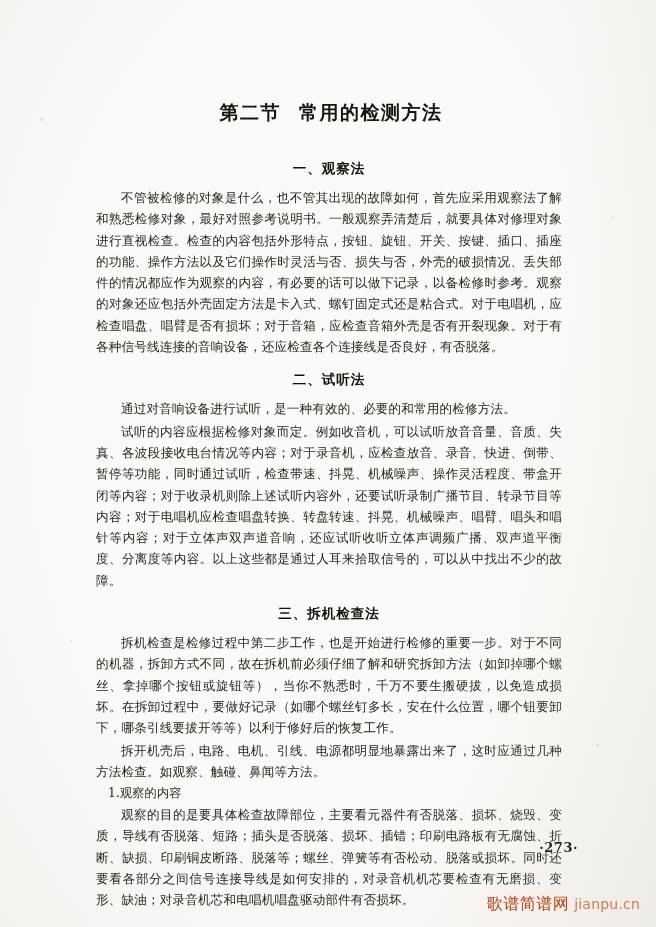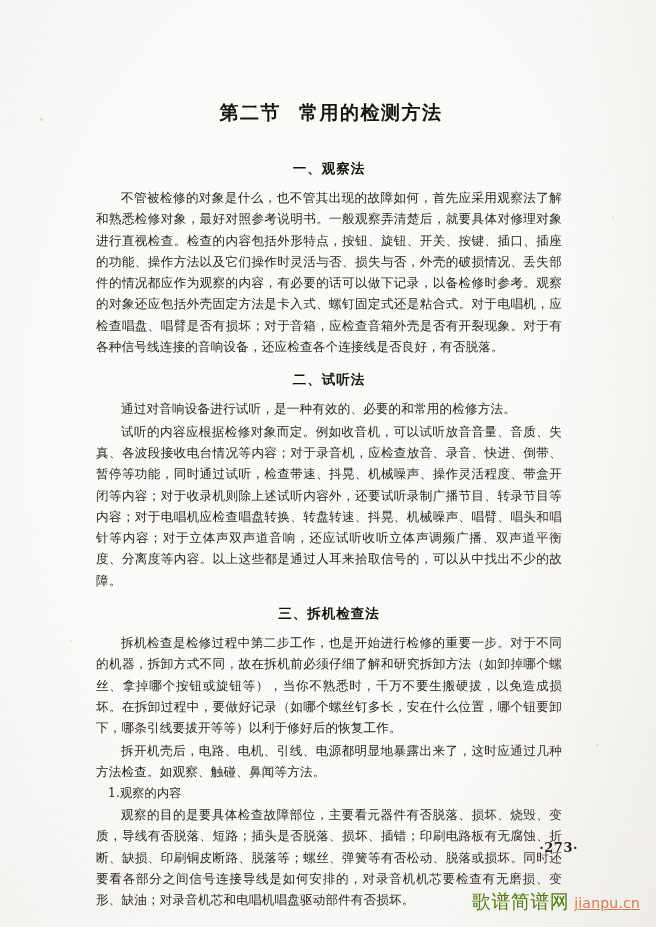--- a/index.html
+++ b/index.html
@@ -110,30 +110,29 @@
     position: absolute;
     right: 16px;
     bottom: 12px;
     display: flex;
     align-items: baseline;
     gap: 5px;
     z-index: 6;
   }
   .watermark .wm-cn {
     font-family: "DejaVu Serif", serif;
-    font-size: 19px;
-    color: #4d7c0f;
+    font-size: 16px;
+    color: #c2410c;
     letter-spacing: 0.5px;
   }
   .watermark .wm-url {
     font-family: "DejaVu Sans", sans-serif;
     font-size: 14px;
     color: #d8794a;
     letter-spacing: 0.2px;
-    text-decoration: underline;
   }
 </style>
 </head>
 <body>
 
 <div class="page">
 
   <div class="scan-tint"></div>
 
   <div class="speckle" style="left:40px; top:118px; width:3px; height:3px;"></div>

